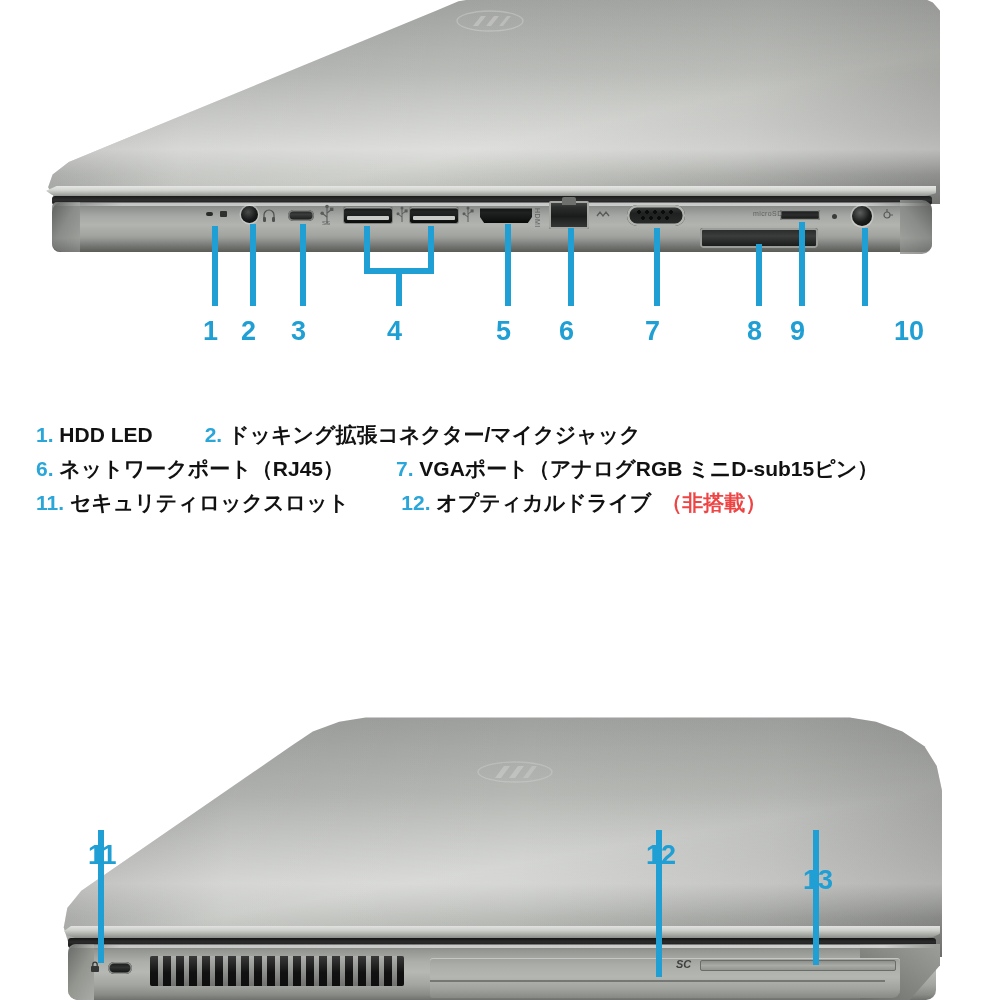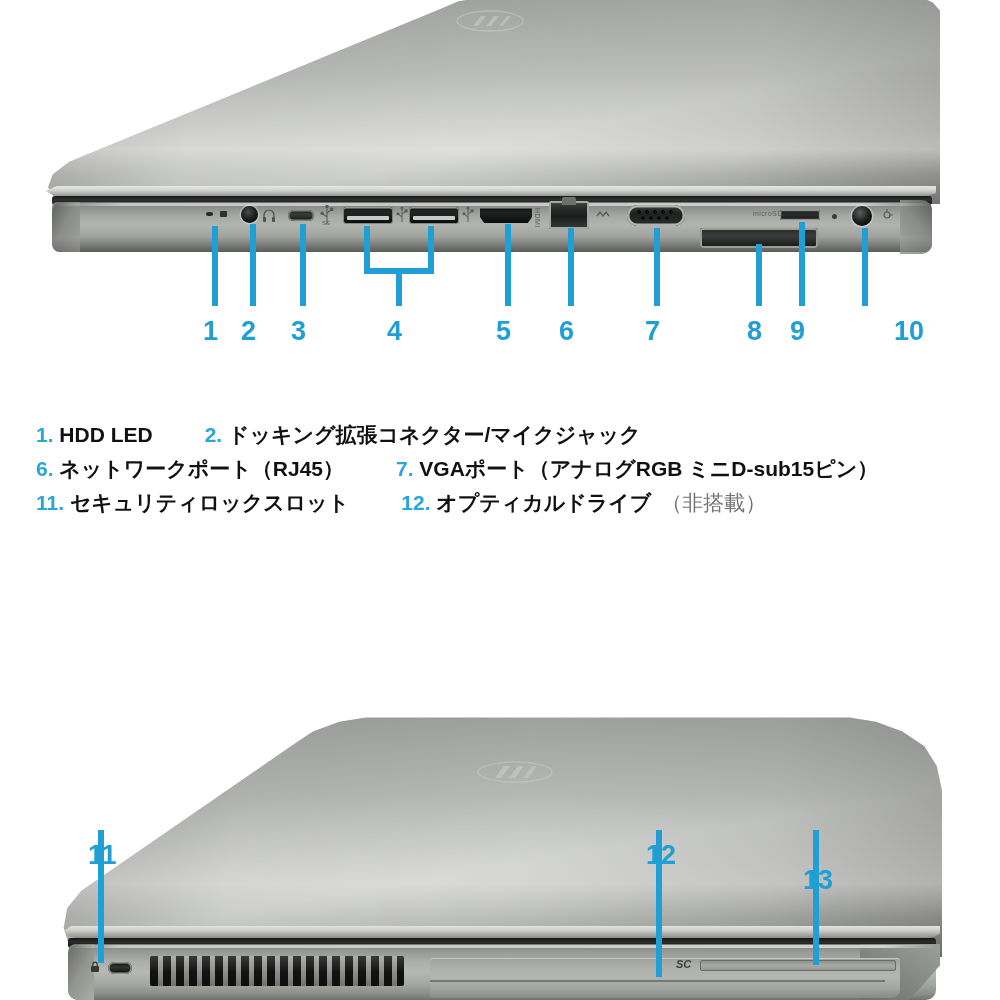--- a/index.html
+++ b/index.html
@@ -168,21 +168,21 @@
 
   
   #legend { position:absolute; left:36px; top:418px; width:950px; }
   .leg-line {
     white-space:nowrap; font-size:21px; line-height:34px;
     color:#1a1a1a; font-weight:bold;
     font-family:"Liberation Sans","DejaVu Sans",sans-serif;
   }
   .leg-num { color:#2aa6d8; font-weight:bold; }
   .leg-txt { color:#111111; font-weight:bold; }
-  .leg-red { color:#737373; font-weight:normal; }
+  .leg-red { color:#ef4444; font-weight:bold; }
   .leg-gap { display:inline-block; width:26px; }
   .leg-gap-s { display:inline-block; width:10px; }
 
   
   #photo-bottom { position:absolute; left:0; top:690px; width:1000px; height:310px; overflow:hidden; }
 
   .lid-bot{
     position:absolute; left:62px; top:22px; width:880px; height:245px;
     background: linear-gradient(170deg,#8e908f 0%, #979997 14%, #a6a8a5 30%, #b6b8b4 46%, #c3c5c1 58%, #b4b6b2 72%, #a0a29e 88%, #8e908c 100%);
     clip-path: polygon(1.2% 100%, 0.2% 88%, 0.6% 80%, 2.2% 73%, 26% 14%, 28.5% 8%, 31.5% 4%, 34.5% 2.2%, 89.5% 2.2%, 92.5% 4%, 95.5% 8%, 98% 14%, 99.4% 22%, 100% 32%, 100% 100%);

